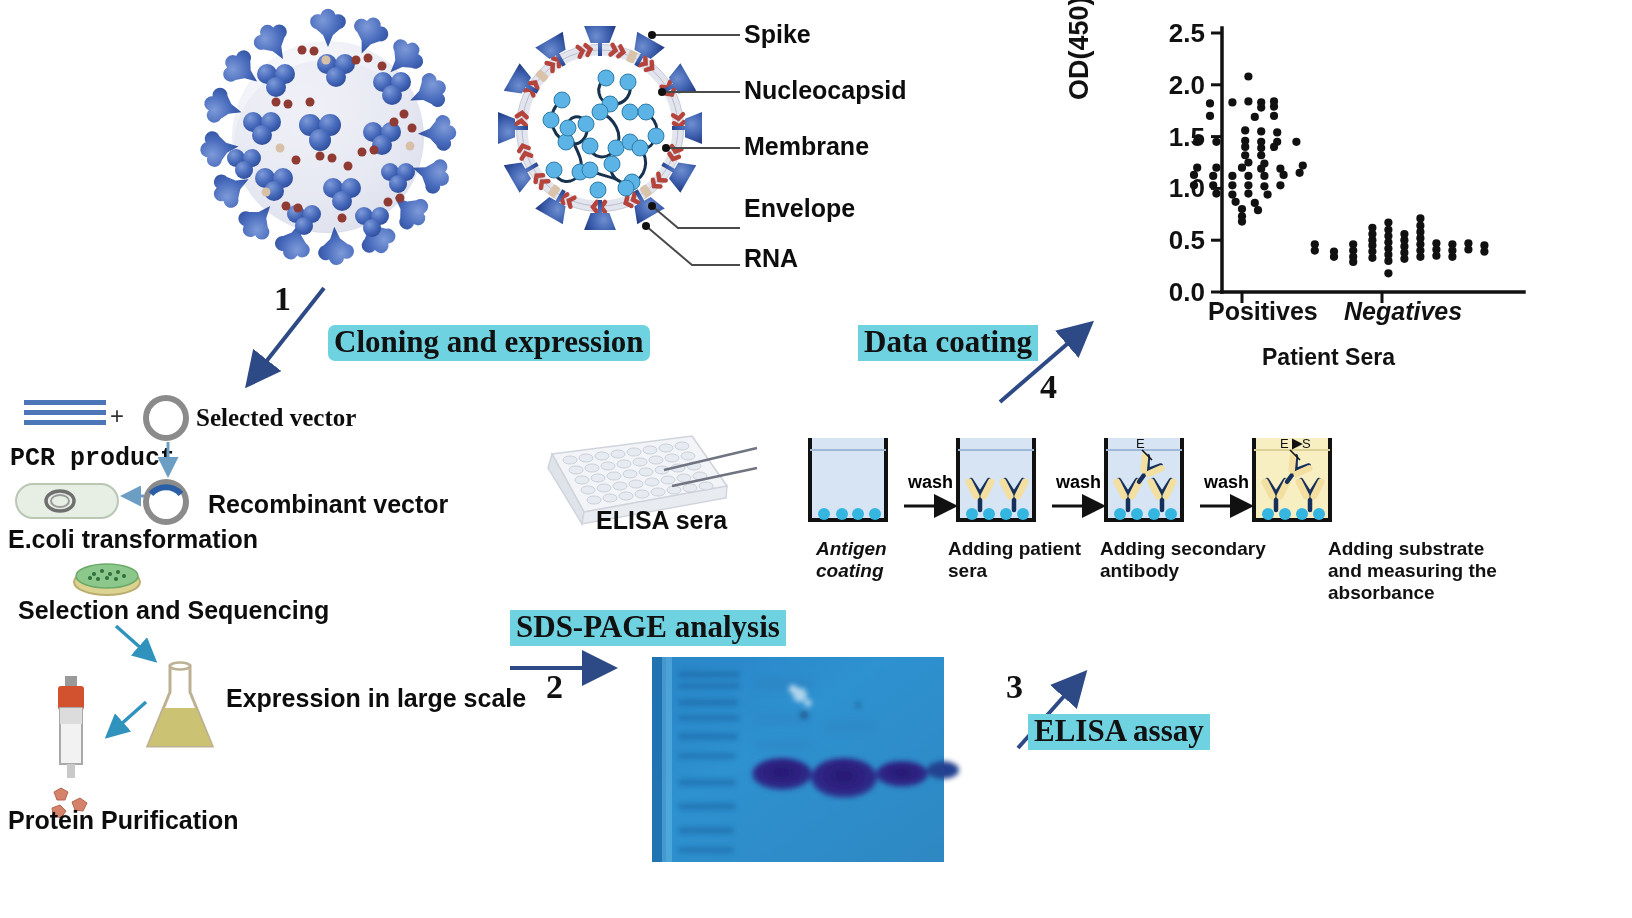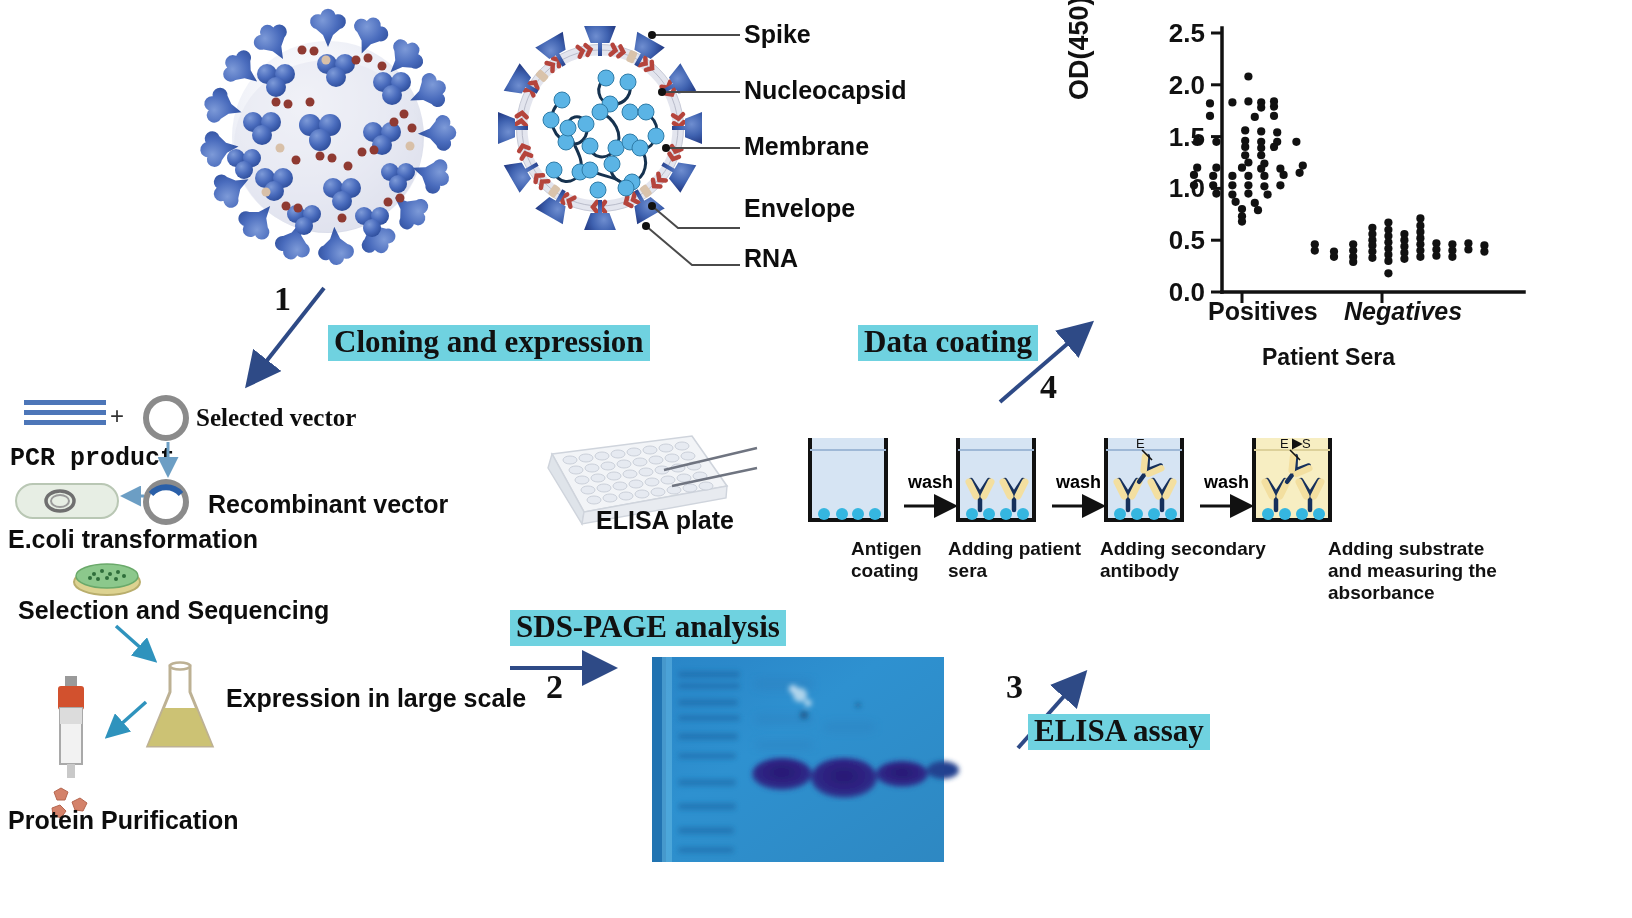--- a/index.html
+++ b/index.html
@@ -513,21 +513,21 @@
     <defs>
         <marker id="ah1" markerWidth="9" markerHeight="9" refX="7" refY="4.5" orient="auto">
       <path d="M0,0 L9,4.5 L0,9 z" fill="#2e4a86"></path>
         </marker>
       </defs>
     <path d="M96,6 L22,100" stroke="#2e4a86" stroke-width="4" marker-end="url(#ah1)"></path>
   </svg>
 </div>
 <div class="abs num" style="left:274px;top:280px;font-size:34px;">1</div>
 <div class="abs" style="left:328px;top:325px;">
-  <span class="serif-hl" style="font-size:31px;">Cloning and expression</span>
+  <span class="serif-hl" style="font-size:31px;border-radius:7px;">Cloning and expression</span>
 </div>
 
 <div class="abs" style="left:992px;top:318px;width:110px;height:90px;">
   <svg width="110" height="90" viewBox="0 0 110 90">
     <defs>
         <marker id="ah4" markerWidth="9" markerHeight="9" refX="7" refY="4.5" orient="auto">
       <path d="M0,0 L9,4.5 L0,9 z" fill="#2e4a86"></path>
         </marker>
       </defs>
     <path d="M8,84 L96,8" stroke="#2e4a86" stroke-width="4" marker-end="url(#ah4)"></path>
@@ -742,21 +742,21 @@
         <ellipse cx="178" cy="64" rx="7" ry="4"></ellipse>
           <ellipse cx="194" cy="62" rx="7" ry="4"></ellipse>
       </g>
       <g stroke="#6f7480" stroke-width="2.4" fill="none">
         <path d="M152,46 L245,24"></path>
         <path d="M160,62 L245,44"></path>
       </g>
     </g>
   </svg>
 </div>
-<div class="abs bold-sans" style="left:596px;top:506px;font-size:25px;">ELISA plate</div>
+<div class="abs bold-sans" style="left:596px;top:506px;font-size:25px;">ELISA sera</div>
 
 <div class="abs" style="left:800px;top:438px;width:560px;height:110px;">
   <svg width="560" height="110" viewBox="0 0 560 110">
     <defs>
       <marker id="wm" markerWidth="8" markerHeight="8" refX="6" refY="4" orient="auto">
         <path d="M0,0 L8,4 L0,8 z" fill="#111"></path>
       </marker>
       <g id="antibodyY">
         <path d="M0,26 L0,10 M0,10 L-9,-4 M0,10 L9,-4" stroke="#16305c" stroke-width="4.5" fill="none" stroke-linecap="round"></path>
         <path d="M-11,-2 L-4,12" stroke="#f3dfa0" stroke-width="7" stroke-linecap="round"></path>
@@ -831,21 +831,21 @@
         <path d="M10,-2 L3,10" stroke="#f3dfa0" stroke-width="6.5" stroke-linecap="round"></path>
       </g>
       <path d="M490,12 L500,22" stroke="#111" stroke-width="1.6" fill="none"></path>
       <text x="480" y="10" font-size="13" font-family="Liberation Sans, sans-serif" fill="#111">E</text>
       <path d="M492,6 L500,6" stroke="#111" stroke-width="1.4" marker-end="url(#wm)"></path>
       <text x="502" y="10" font-size="13" font-family="Liberation Sans, sans-serif" fill="#111">S</text>
     </g>
   </svg>
 </div>
 
-<div class="abs well-label" style="left:851px;top:538px;white-space:pre-line;">Antigen
+<div class="abs well-label" style="left:816px;top:538px;white-space:pre-line;font-style:italic;">Antigen
 coating</div>
 <div class="abs well-label" style="left:948px;top:538px;white-space:pre-line;">Adding patient
 sera</div>
 <div class="abs well-label" style="left:1100px;top:538px;white-space:pre-line;">Adding secondary
 antibody</div>
 <div class="abs well-label" style="left:1328px;top:538px;white-space:pre-line;">Adding substrate
 and measuring the
 absorbance</div>
 
 <div class="abs" style="left:652px;top:657px;width:292px;height:205px;">

